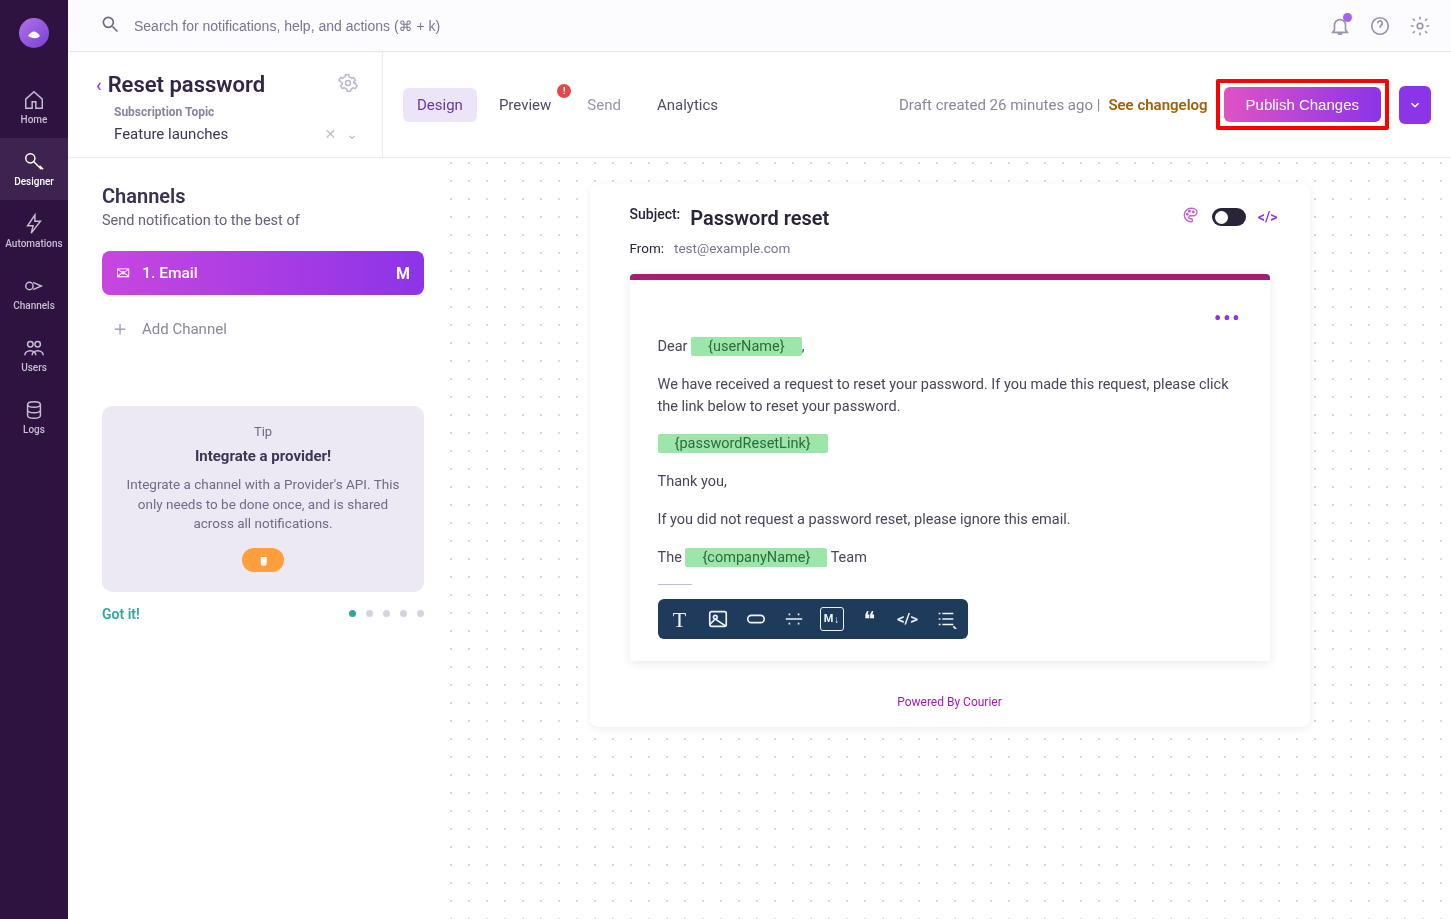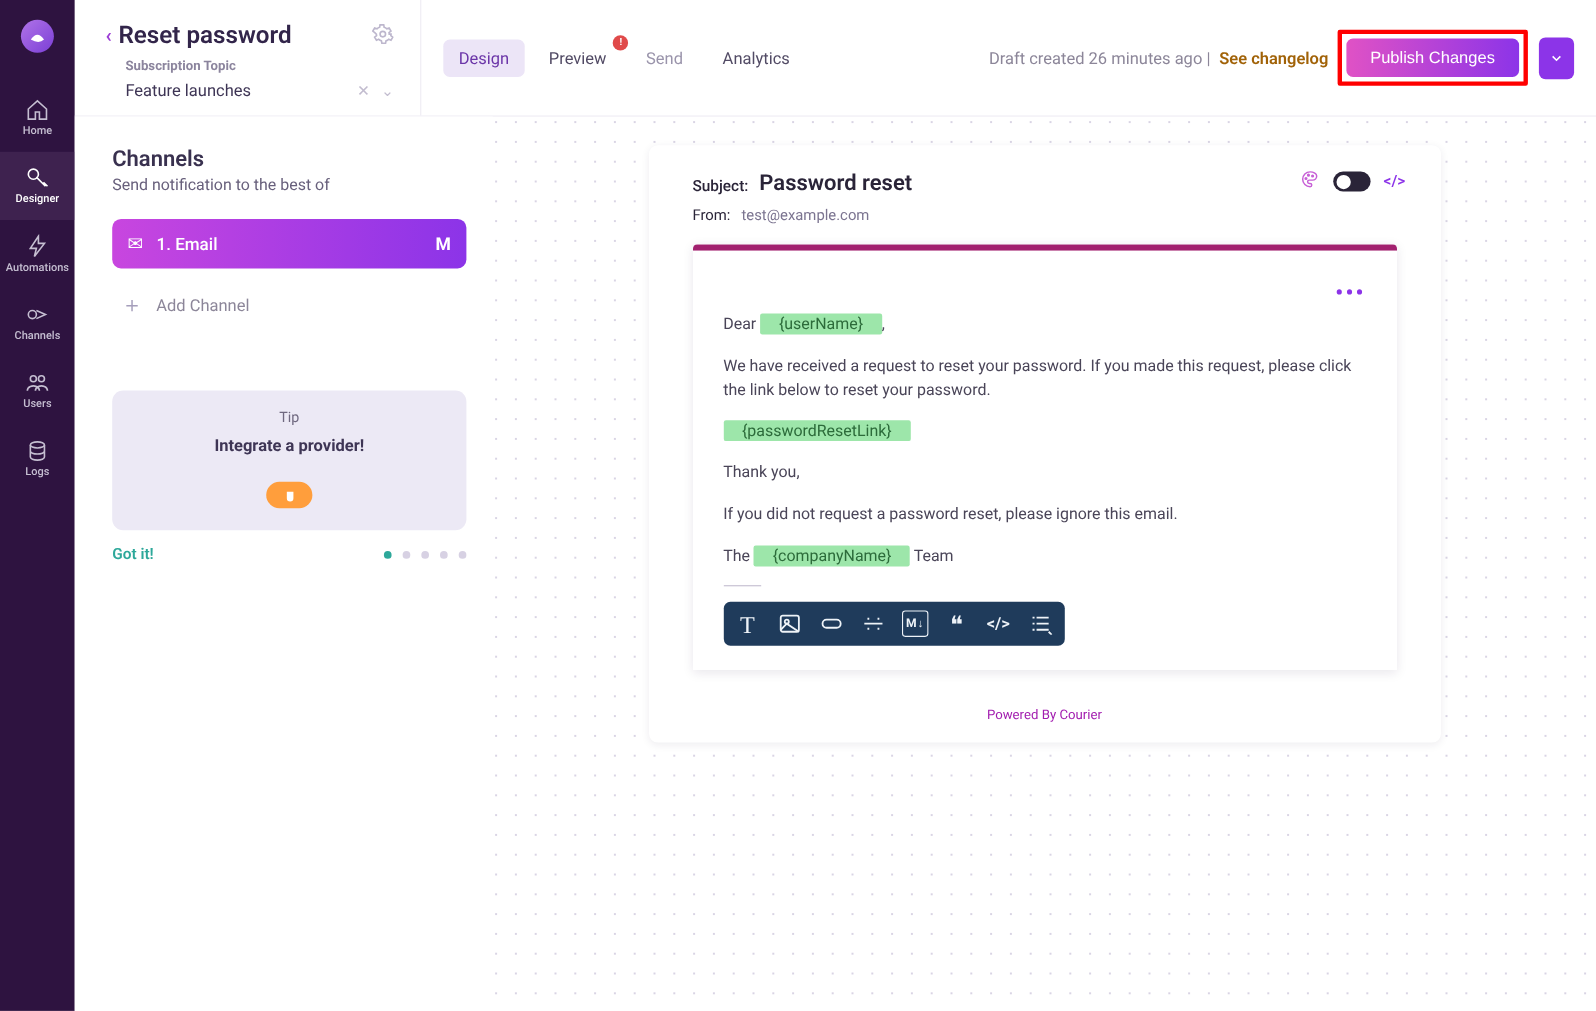--- a/index.html
+++ b/index.html
@@ -76,21 +76,21 @@
   .gotit-row { margin-top:14px; display:flex; align-items:center;}
   .gotit { color:#2da89a; font-size:14px; font-weight:600; cursor:pointer;}
   .dots { margin-left:auto; display:flex; gap:10px;}
   .dots span{width:7px;height:7px;border-radius:50%;background:#d7d1e3;}
   .dots span.active{background:#2da89a;}
 
   .canvas { flex:1; display:flex; justify-content:center; padding:26px 40px 0 40px; }
   .email-card { width:720px; background:#fff; border-radius:8px; box-shadow:0 2px 8px rgba(40,20,70,0.08); overflow:hidden; height:fit-content; padding-bottom:18px;}
   .email-top { padding:22px 32px 18px 40px; display:flex; gap:20px; align-items:flex-start;}
   .email-meta { flex:1;}
-  .subj-row { display:flex; align-items:flex-end; gap:10px;}
+  .subj-row { display:flex; align-items:flex-start; gap:10px;}
   .subj-label { font-size:14px; color:#2a2438; font-weight:500;}
   .subj-val { font-size:20px; font-weight:600; color:#2a2438;}
   .from-row { display:flex; gap:10px; align-items:baseline; margin-top:10px;}
   .from-label { font-size:13.5px; color:#2a2438;}
   .from-val { font-size:13.5px; color:#7b7490;}
   .email-tools { display:flex; gap:12px; align-items:center;}
   .palette-ico{color:#c75fd6; cursor:pointer;}
   .palette-ico svg{width:18px;height:18px;stroke:currentColor;fill:none;stroke-width:1.8;}
   .toggle { width:34px; height:18px; border-radius:9px; background:#2a2438; position:relative; cursor:pointer;}
   .toggle::after{content:"";position:absolute;width:13px;height:13px;border-radius:50%;background:#fff;top:2.5px;left:3px;}
@@ -178,20 +178,40 @@
             <ellipse cx="12" cy="6" rx="7" ry="3"></ellipse>
             <path d="M5 6 V18 A7 3 0 0 0 19 18 V6 M5 12 A7 3 0 0 0 19 12"></path>
           </svg>
         </span>
       <span class="rail-label">Logs</span>
     </div>
   </nav>
 
   <div class="main">
 
+    <div class="topbar">
+      <span class="search-icon"><svg viewBox="0 0 24 24">
+            <circle cx="10" cy="10" r="6"></circle>
+            <path d="M15 15 L21 21"></path>
+          </svg></span>
+      <input class="search-input" placeholder="Search for notifications, help, and actions (⌘ + k)" style="">
+      <div class="top-icons">
+        <span class="icn"><svg viewBox="0 0 24 24">
+              <path d="M6 16 V11 a6 6 0 0 1 12 0 V16 L20 19 H4 Z M10 19 a2 2 0 0 0 4 0"></path>
+            </svg><span class="bell-dot"></span></span>
+        <span class="icn"><svg viewBox="0 0 24 24">
+              <circle cx="12" cy="12" r="9"></circle>
+              <path d="M9.5 9 a2.5 2.5 0 1 1 3.5 2.3 C12 12 12 13 12 14 M12 17 l0 0.01"></path>
+            </svg></span>
+        <span class="icn"><svg viewBox="0 0 24 24">
+              <circle cx="12" cy="12" r="3"></circle>
+              <path d="M12 2v3M12 19v3M4.2 4.2l2.1 2.1M17.7 17.7l2.1 2.1M2 12h3M19 12h3M4.2 19.8l2.1-2.1M17.7 6.3l2.1-2.1"></path>
+            </svg></span>
+      </div>
+    </div>
 
     <div class="subhead">
       <div class="subhead-left">
         <div class="title-row">
           <span class="back-chev">‹</span>
           <span class="page-title">Reset password</span>
           <span class="gear2"><svg viewBox="0 0 24 24">
                 <circle cx="12" cy="12" r="3"></circle>
                 <path d="M19 12a7 7 0 0 0-.2-1.7l2.1-1.6-2-3.4-2.5 1a7 7 0 0 0-2.9-1.7L13 2h-4l-.5 2.6a7 7 0 0 0-2.9 1.7l-2.5-1-2 3.4 2.1 1.6A7 7 0 0 0 5 12c0 .6.1 1.1.2 1.7l-2.1 1.6 2 3.4 2.5-1a7 7 0 0 0 2.9 1.7L11 22h4l.5-2.6a7 7 0 0 0 2.9-1.7l2.5 1 2-3.4-2.1-1.6c.1-.6.2-1.1.2-1.7z"></path>
               </svg></span>
@@ -235,20 +255,21 @@
           <span class="m-badge">M</span>
         </div>
         <div class="add-channel">
           <span class="plus">＋</span>
           <span>Add Channel</span>
         </div>
 
         <div class="tip-card">
           <div class="tip-label">Tip</div>
           <div class="tip-title">Integrate a provider!</div>
+          <div class="tip-body">Integrate a channel with a Provider's API. This only needs to be done once, and is shared across all notifications.</div>
           <div class="tip-badge">
             <svg viewBox="0 0 24 16">
                 <path d="M3 8 H9 M9 4 V12 A4 4 0 0 0 17 12 V4 H9 M17 5 H21 M17 11 H21"></path>
               </svg>
           </div>
         </div>
         <div class="gotit-row">
           <span class="gotit">Got it!</span>
           <div class="dots">
             <span class="active"></span>

